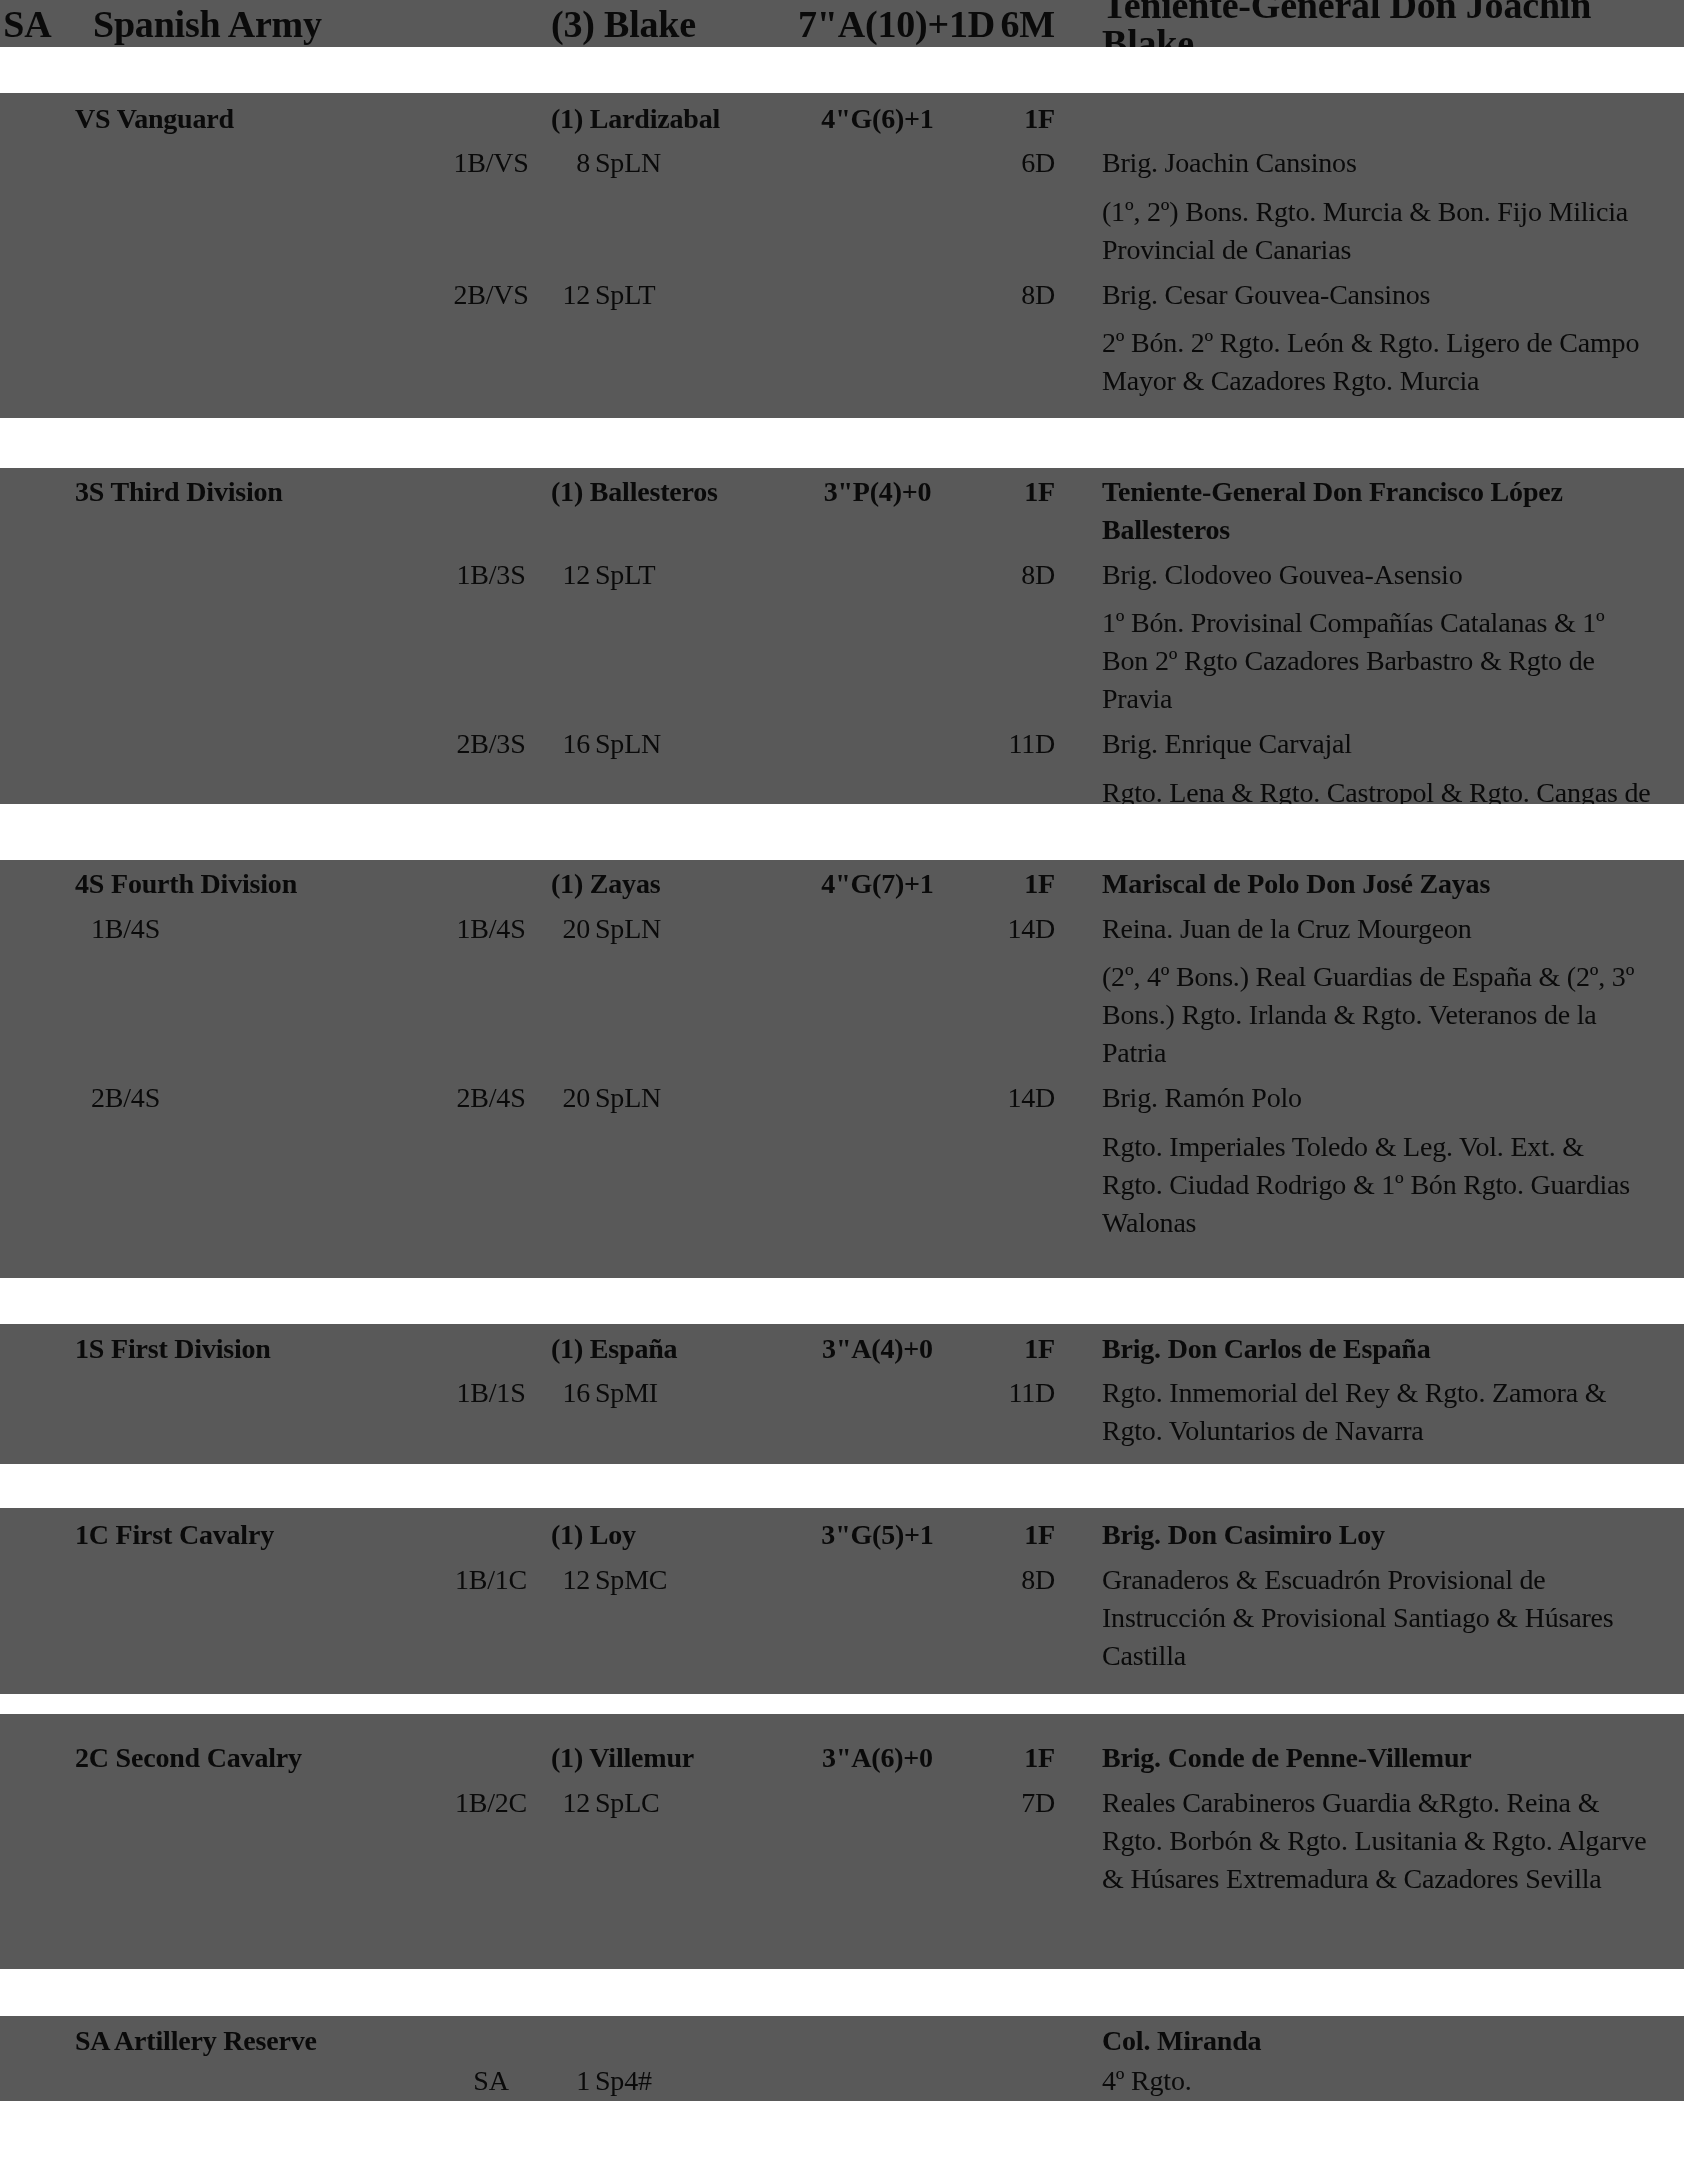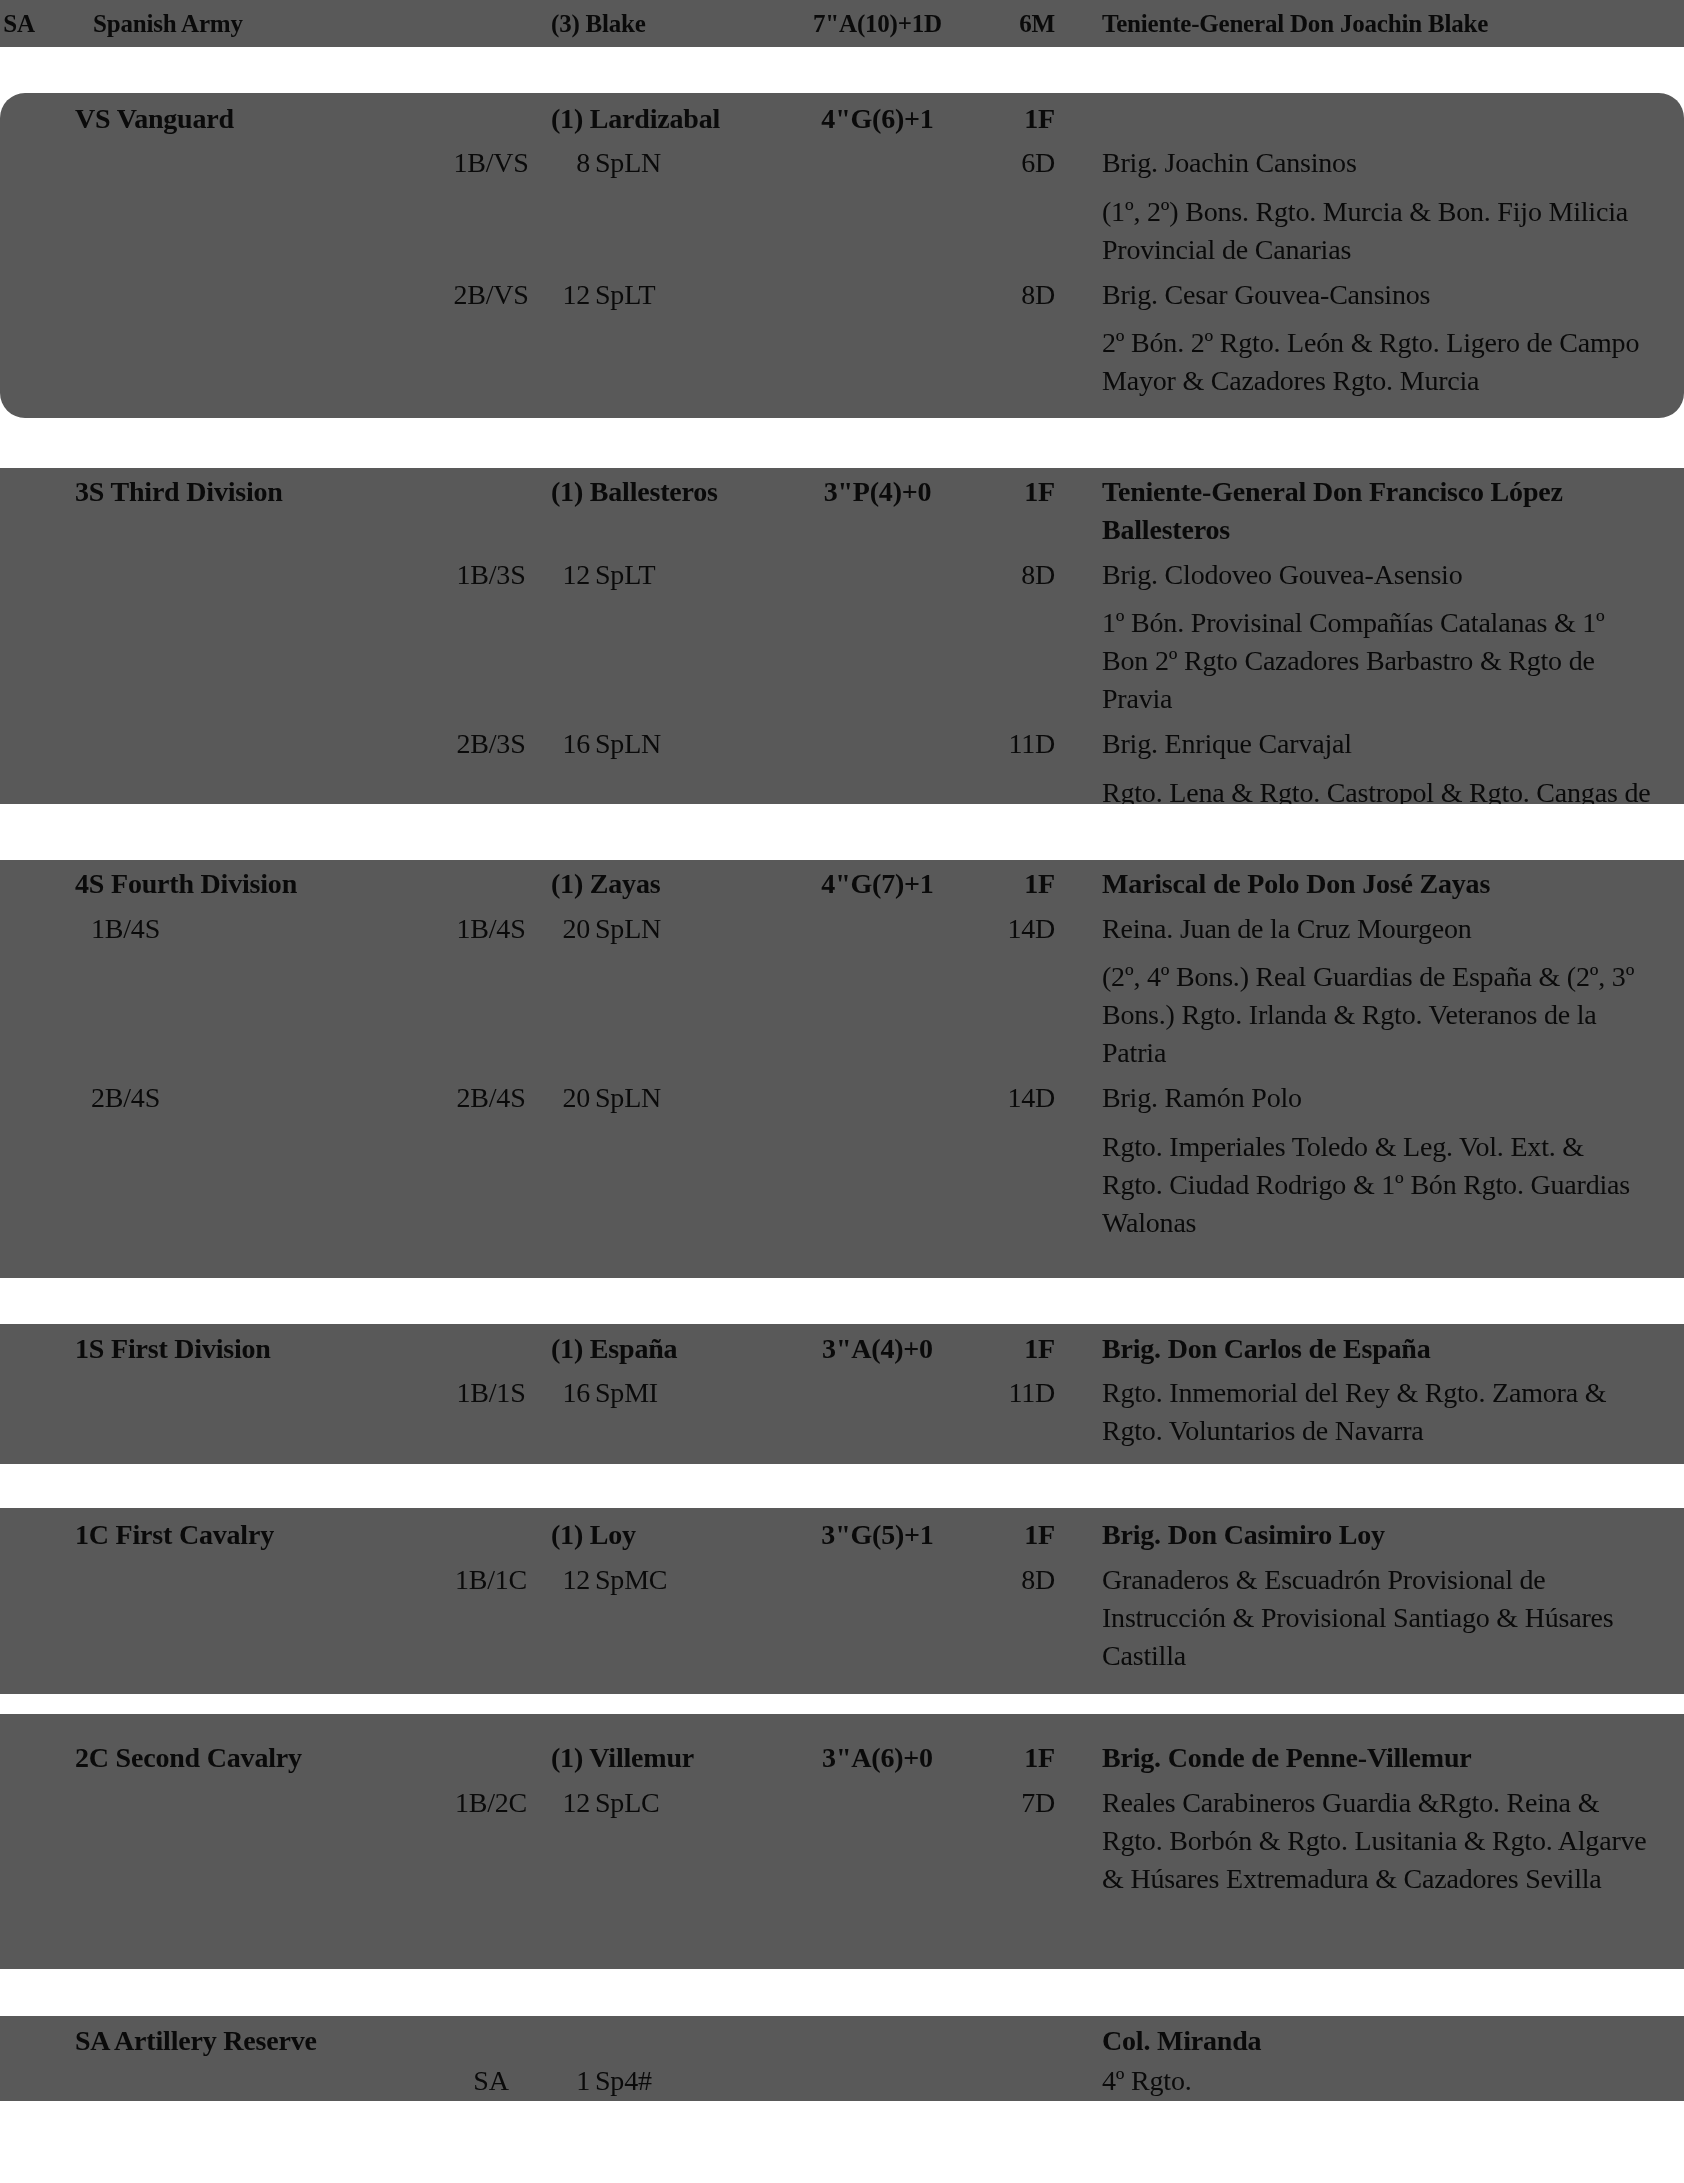--- a/index.html
+++ b/index.html
@@ -7,38 +7,38 @@
   body{
     width:1684px;height:2183px;overflow:hidden;background:var(--page);
     font-family:"Liberation Serif",serif;font-size:28px;line-height:38px;
     color:var(--ink);letter-spacing:-0.2px;
   }
   .band{background:var(--band);width:1684px;box-sizing:border-box;overflow:hidden;}
   .grid{display:grid;grid-template-columns:439px 104px 47px 208px 159px 98px 1fr;align-items:start;}
   .c{min-height:0.8px;}
   .bold{font-weight:bold;}
   
-  .army{height:47px;display:grid;grid-template-columns:439px 104px 47px 208px 159px 98px 1fr;align-items:center;font-size:25px;}
+  .army{height:47px;display:grid;grid-template-columns:439px 104px 47px 208px 159px 98px 1fr;align-items:center;font-size:38px;}
   .armyid{display:inline-block;width:93px;padding-left:3.3px;box-sizing:border-box;}
   
   .secid{grid-column:1;padding-left:75px;}
   .leftid{grid-column:1;padding-left:91px;box-sizing:border-box;}
   .cmd{grid-column:2/5;padding-left:112px;}
   .rating{grid-column:5;text-align:center;}
   .flagc{grid-column:6;text-align:right;}
   .unit{grid-column:2;text-align:center;}
   .count{grid-column:3;text-align:right;}
   .typec{grid-column:4;padding-left:5px;}
   .namec{grid-column:7;padding:0 33px 0 47px;}
   .officer{margin:0;}
   .comp{margin:10.8px 0 0 0;}
   .row{margin-top:6.6px;}
   .row.noofficer .comp{margin-top:0;}
   
-  .sec-0{height:325px;margin-top:46px;padding-top:6.6px;border-radius:25px;}
+  .sec-0{height:325px;margin-top:46px;padding-top:6.6px;}
   .sec-1{height:336px;margin-top:50px;padding-top:5px;}
   .sec-2{height:418px;margin-top:56px;padding-top:5px;}
   .sec-3{height:140px;margin-top:46px;padding-top:5.8px;}
   .sec-4{height:186px;margin-top:44px;padding-top:8.3px;}
   .sec-5{height:255px;margin-top:20px;padding-top:25px;}
   .sec-6{height:85px;margin-top:47px;padding-top:6px;}
   .sec-6 .row{margin-top:1.7px;}
 </style>
 </head>
 <body>

